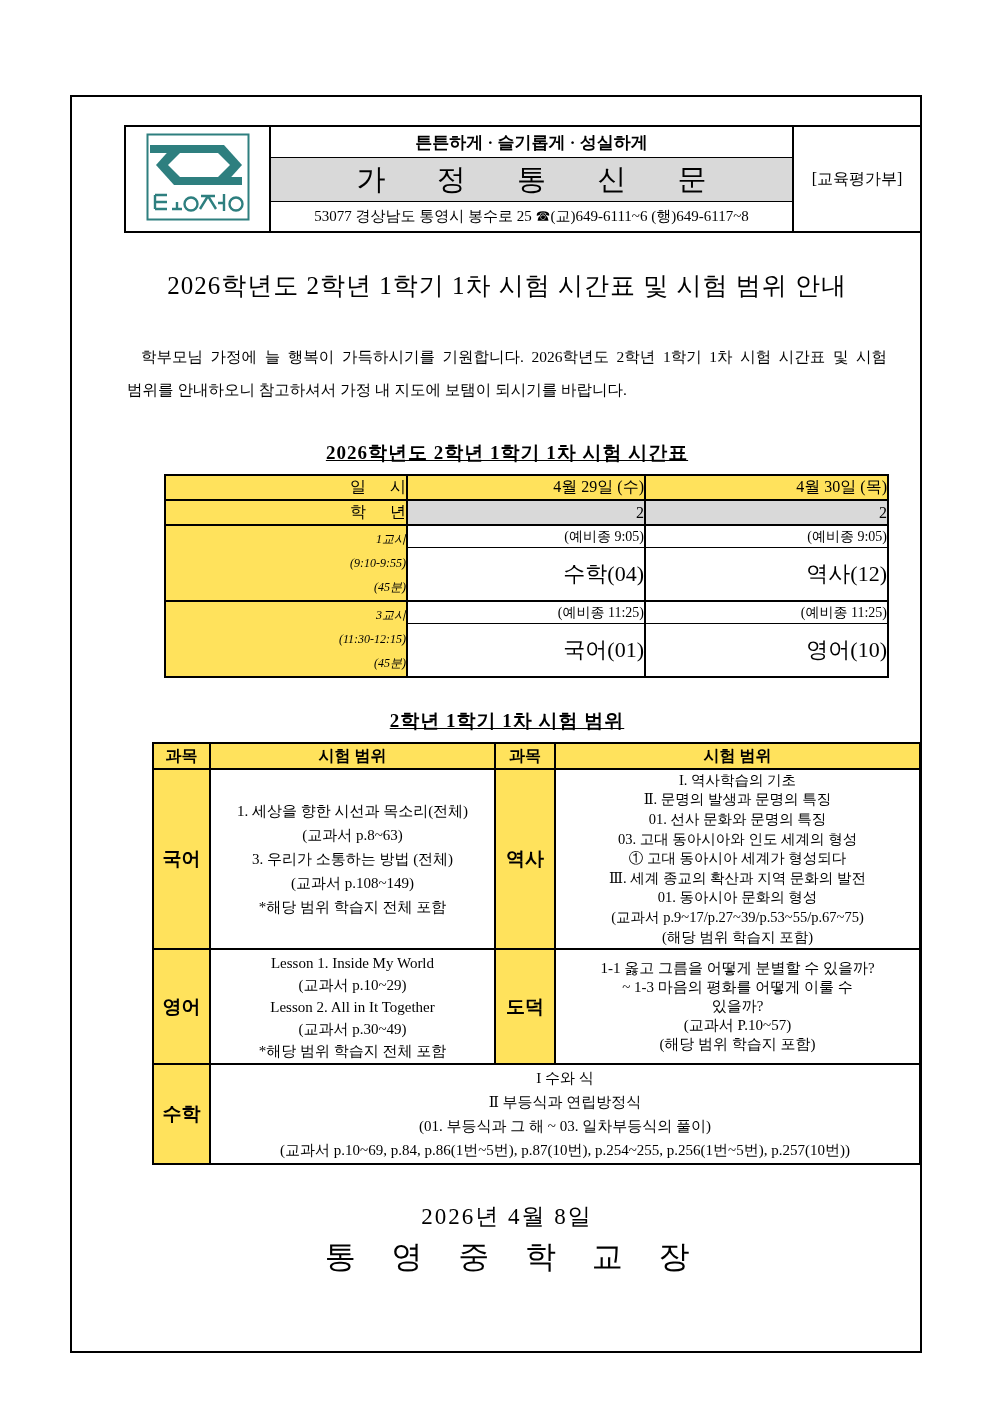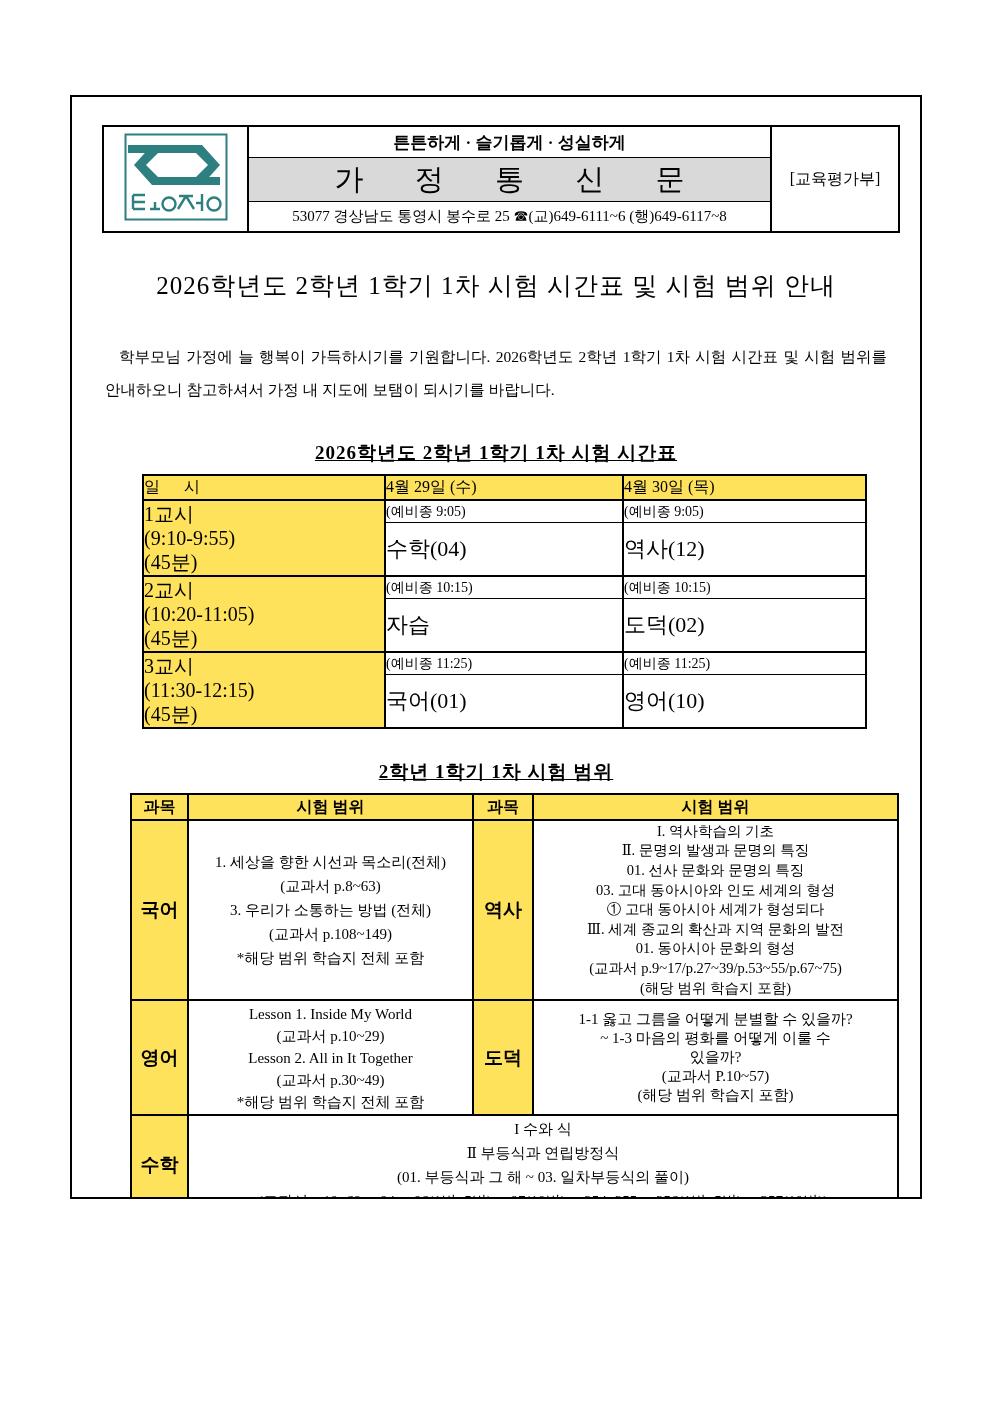--- a/index.html
+++ b/index.html
@@ -3,22 +3,22 @@
 <meta charset="utf-8">
 <style>
   * { margin:0; padding:0; box-sizing:border-box; }
   html,body { background:#ffffff; }
   body {
     width:992px; height:1403px; position:relative;
     font-family:"Liberation Serif","DejaVu Serif",serif;
     color:#000;
   }
   .page-frame {
-    position:absolute; left:70px; top:95px; width:852px; height:1104px;
-    border:2px solid #000; background:#fff; overflow:hidden;
+    position:absolute; left:70px; top:95px; width:852px; height:1258px;
+    border:2px solid #000; background:#fff; overflow:hidden;padding-left:22px;
   }
 
   
   .masthead {
     margin:28px 0 0 30px; width:798px; height:108px;
     border:2px solid #000; display:flex;
   }
   .mast-logo-cell {
     width:145px; border-right:2px solid #000;
     display:flex; align-items:center; justify-content:center;
@@ -56,26 +56,26 @@
   }
   .caption-1 { margin-top:34px; }
   .caption-2 { margin-top:30px; }
 
   
   table { border-collapse:collapse; table-layout:fixed; }
   .timetable {
     margin:8px 0 0 70px; width:723px;
     border:2px solid #000;
   }
-  .timetable td { border:2px solid #000; text-align:left; padding:0; }
+  .timetable td { border:2px solid #000; text-align:right; padding:0; }
   .yellow { background:#ffe25c; }
   .gray   { background:#d9d9d9; }
   .tt-head td { height:25px; font-size:16px; white-space:pre; }
   .tt-grade td { height:25px; font-size:16px; white-space:pre; }
-  .tt-label { font-size:20px; line-height:24px; }
+  .tt-label { font-size:12px; line-height:24px;font-style:italic; }
   .tt-bell {
     height:22px; line-height:21px; font-size:14px;
     border-bottom:1px solid #000;
   }
   .tt-subj { height:52px; line-height:52px; font-size:22px; }
 
   
   .scopetable {
     margin:8px 0 8px 58px; width:767px;
     border:2px solid #000;
@@ -145,52 +145,42 @@
         <col style="width:242px">
         <col style="width:238px">
         <col style="width:243px">
       </colgroup>
     <tbody>
       <tr class="tt-head">
         <td class="yellow">일      시</td>
         <td class="yellow">4월 29일 (수)</td>
         <td class="yellow">4월 30일 (목)</td>
       </tr>
+      <tr class="tt-grade">
+        <td class="yellow">학      년</td>
+        <td class="gray">2</td>
+        <td class="gray">2</td>
+      </tr>
 
       <tr>
         <td class="yellow tt-label">
           <div>1교시</div>
           <div>(9:10-9:55)</div>
           <div>(45분)</div>
         </td>
         <td>
           <div class="tt-bell">(예비종 9:05)</div>
           <div class="tt-subj">수학(04)</div>
         </td>
         <td>
           <div class="tt-bell">(예비종 9:05)</div>
           <div class="tt-subj">역사(12)</div>
         </td>
       </tr>
 
-      <tr>
-        <td class="yellow tt-label">
-          <div>2교시</div>
-          <div>(10:20-11:05)</div>
-          <div>(45분)</div>
-        </td>
-        <td>
-          <div class="tt-bell">(예비종 10:15)</div>
-          <div class="tt-subj">자습</div>
-        </td>
-        <td>
-          <div class="tt-bell">(예비종 10:15)</div>
-          <div class="tt-subj">도덕(02)</div>
-        </td>
-      </tr>
 
       <tr>
         <td class="yellow tt-label">
           <div>3교시</div>
           <div>(11:30-12:15)</div>
           <div>(45분)</div>
         </td>
         <td>
           <div class="tt-bell">(예비종 11:25)</div>
           <div class="tt-subj">국어(01)</div>

